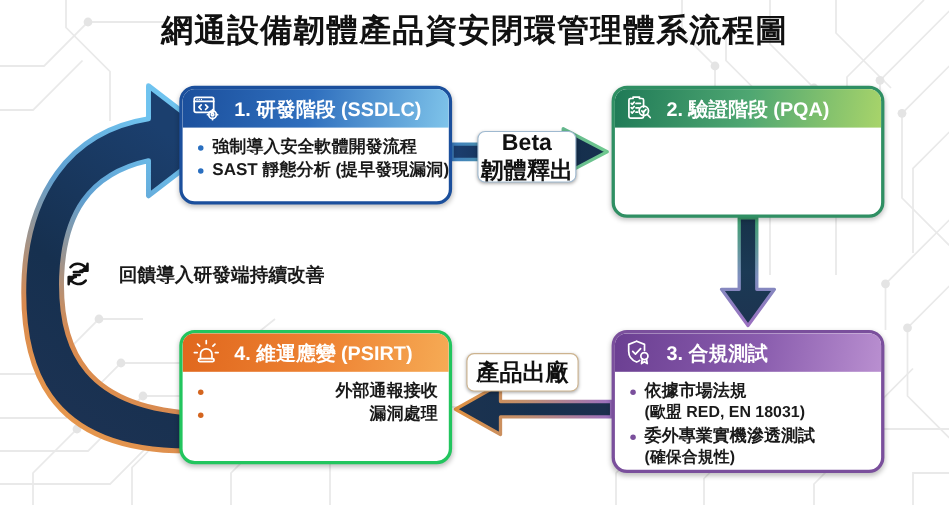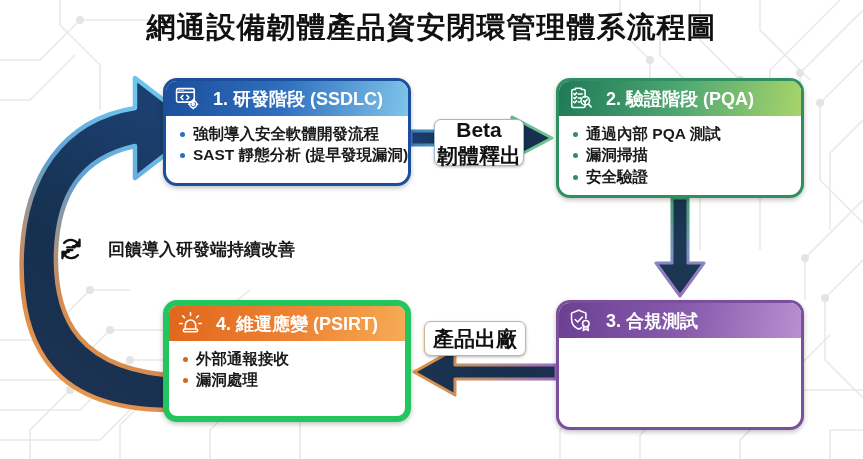--- a/index.html
+++ b/index.html
@@ -58,22 +58,22 @@
 
   
   #box3{left:556px;top:300px;width:248px;height:130px;
         border:3px solid #7a4f9c;
         box-shadow:0 2px 5px rgba(0,0,0,.25);}
   #box3 .hdr{background:linear-gradient(100deg,#6b3f92 0%,#8a5dae 55%,#b98fd0 100%);}
   #box3 .body li:before{background:#7a4f9c;}
 
   
   #box4{left:163px;top:300px;width:248px;height:122px;
-        border:6px solid #22c55e;
-        box-shadow:0 2px 5px rgba(0,0,0,.25);}
+        border:3px solid #22c55e;
+        box-shadow:0 2px 5px rgba(0,0,0,.25);text-align:right;}
   #box4 .hdr{background:linear-gradient(100deg,#e0671d 0%,#ee8434 55%,#f6ab55 100%);}
   #box4 .body li:before{background:#d4651f;}
 
   
   .arrowlabel{
     position:absolute;z-index:5;background:#ffffff;border-radius:7px;
     display:flex;flex-direction:column;align-items:center;justify-content:center;
     font-size:21px;font-weight:bold;color:#111;line-height:1.2;white-space:nowrap;
     box-shadow:0 1px 3px rgba(0,0,0,.3);
   }
@@ -255,45 +255,44 @@
         <polyline points="5.6,11.4 6.5,12.3 8.2,10.4"></polyline>
         <line x1="9.8" y1="11.5" x2="12.4" y2="11.5"></line>
         <polyline points="5.6,15.2 6.5,16.1 8.2,14.2"></polyline>
         <line x1="9.8" y1="15.3" x2="11.2" y2="15.3"></line>
         <circle cx="16.6" cy="14.2" r="4.1"></circle>
         <polyline points="14.8,14.2 16.1,15.5 18.5,12.9"></polyline>
         <line x1="19.6" y1="17.3" x2="22.2" y2="20"></line>
       </svg>
       <span>2. 驗證階段 (PQA)</span>
     </div>
-    <div class="body">
-      <ul>
-        <li>
-          <span>通過內部 PQA 測試</span>
-        </li>
-        <li>
-          <span>漏洞掃描</span>
-        </li>
-        <li>
-          <span>安全驗證</span>
-        </li>
-      </ul>
-    </div>
   </div>
 
   <div class="box" id="box3">
     <div class="hdr">
       <svg class="icn" width="25" height="25" viewBox="0 0 24 24" fill="none" stroke="#ffffff" stroke-width="1.5" stroke-linecap="round" stroke-linejoin="round">
         <path d="M10.3 2.2 3.4 4.9v6c0 4.6 3 7.9 6.9 9.4 1-.4 1.9-.9 2.7-1.5"></path>
         <path d="M10.3 2.2 17.2 4.9v5.2"></path>
         <polyline points="6.9,11 9.3,13.4 13.8,8.6"></polyline>
         <circle cx="17.1" cy="15.1" r="3.1"></circle>
         <polyline points="15.3,17.6 14.6,21.6 17.1,20.1 19.6,21.6 18.9,17.6"></polyline>
       </svg>
       <span>3. 合規測試</span>
+    </div>
+    <div class="body">
+      <ul>
+        <li>
+          <span>依據市場法規</span>
+          <span class="sub">(歐盟 RED, EN 18031)</span>
+        </li>
+        <li>
+          <span>委外專業實機滲透測試</span>
+          <span class="sub">(確保合規性)</span>
+        </li>
+      </ul>
     </div>
   </div>
 
   <div class="box" id="box4">
     <div class="hdr">
       <svg class="icn" width="25" height="25" viewBox="0 0 24 24" fill="none" stroke="#ffffff" stroke-width="1.5" stroke-linecap="round" stroke-linejoin="round">
         <path d="M7 17.3v-3.6a5 5 0 0 1 10 0v3.6"></path>
         <rect x="5.2" y="17.3" width="13.6" height="2.6" rx="1.1"></rect>
         <line x1="12" y1="4.2" x2="12" y2="1.6"></line>
         <line x1="6.2" y1="6.4" x2="4.4" y2="4.6"></line>

